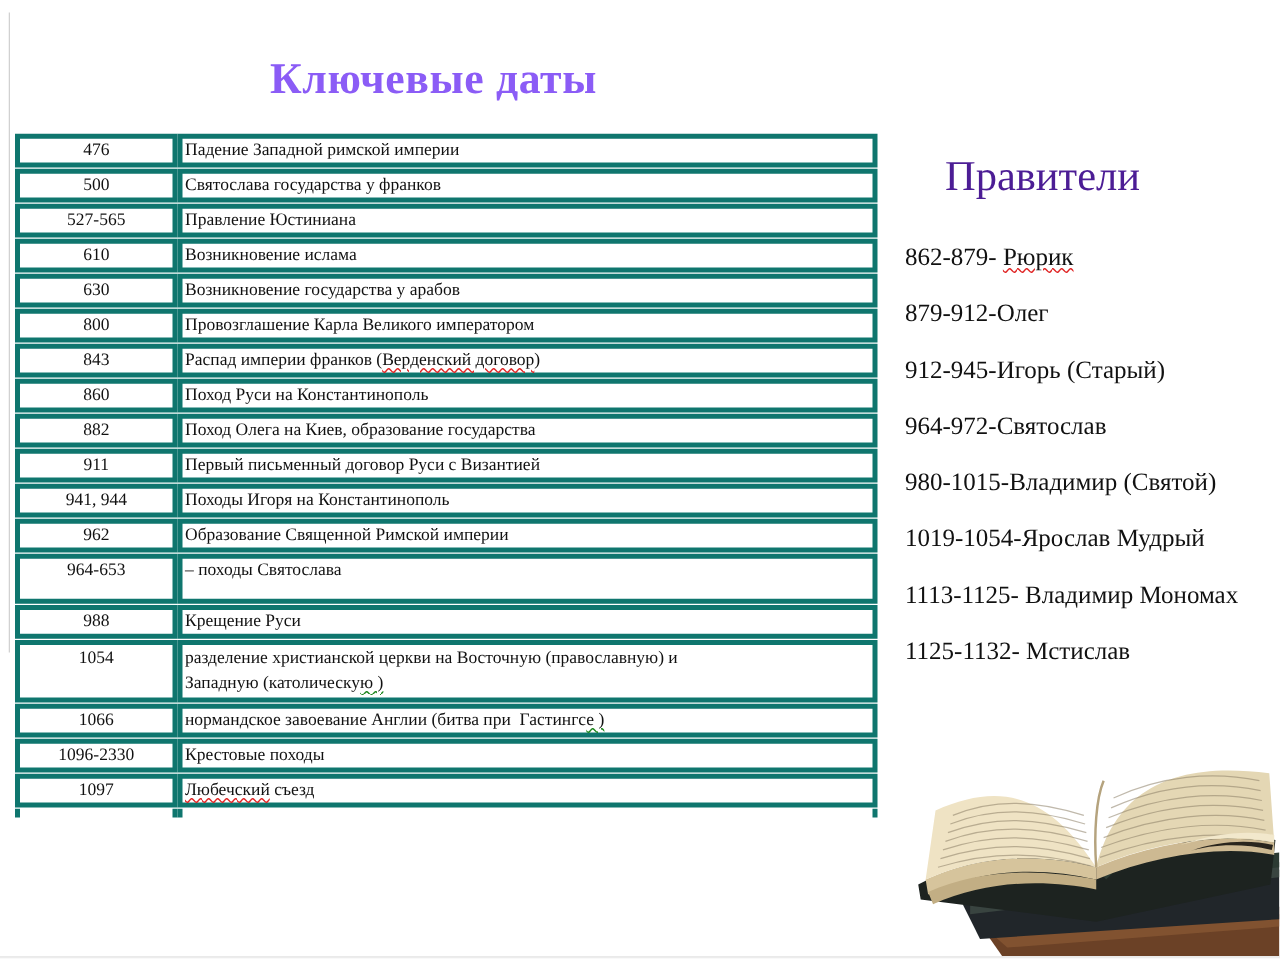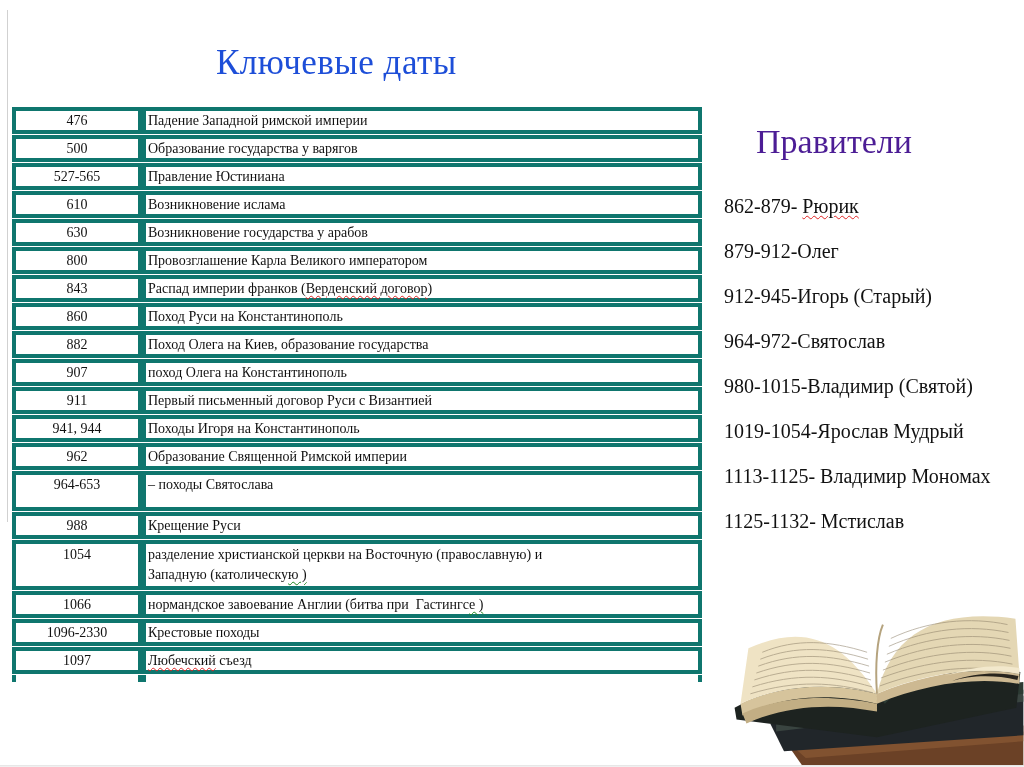--- a/index.html
+++ b/index.html
@@ -73,32 +73,32 @@
     position:absolute;right:0;bottom:2px;width:298px;height:178px;
   }
 </style>
 </head>
 <body>
 
 <div class="slide">
 
   <div class="left-hairline"></div>
 
-  <div class="main-title" style="color: #1d4ed8;">Ключевые даты</div>
+  <div class="main-title" style="color: #8b5cf6; font-weight: bold;">Ключевые даты</div>
 
   <div class="table-wrap">
     <table class="dates">
       <tbody id="dates-tbody">
           <tr class="r-normal">
             <td class="date">476</td>
             <td class="event">Падение Западной римской империи</td>
           </tr>
           <tr class="r-normal">
             <td class="date">500</td>
-            <td class="event">Образование государства у варягов</td>
+            <td class="event">Святослава государства у франков</td>
           </tr>
           <tr class="r-normal">
             <td class="date">527-565</td>
             <td class="event">Правление Юстиниана</td>
           </tr>
           <tr class="r-normal">
             <td class="date">610</td>
             <td class="event">Возникновение ислама</td>
           </tr>
           <tr class="r-normal">
@@ -113,24 +113,20 @@
             <td class="date">843</td>
             <td class="event">Распад империи франков (<span class="sq-red">Верденский договор</span>)</td>
           </tr>
           <tr class="r-normal">
             <td class="date">860</td>
             <td class="event">Поход Руси на Константинополь</td>
           </tr>
           <tr class="r-normal">
             <td class="date">882</td>
             <td class="event">Поход Олега на Киев, образование государства</td>
-          </tr>
-          <tr class="r-normal">
-            <td class="date">907</td>
-            <td class="event">поход Олега на Константинополь</td>
           </tr>
           <tr class="r-normal">
             <td class="date">911</td>
             <td class="event">Первый письменный договор Руси с Византией</td>
           </tr>
           <tr class="r-normal">
             <td class="date">941, 944</td>
             <td class="event">Походы Игоря на Константинополь</td>
           </tr>
           <tr class="r-normal">

